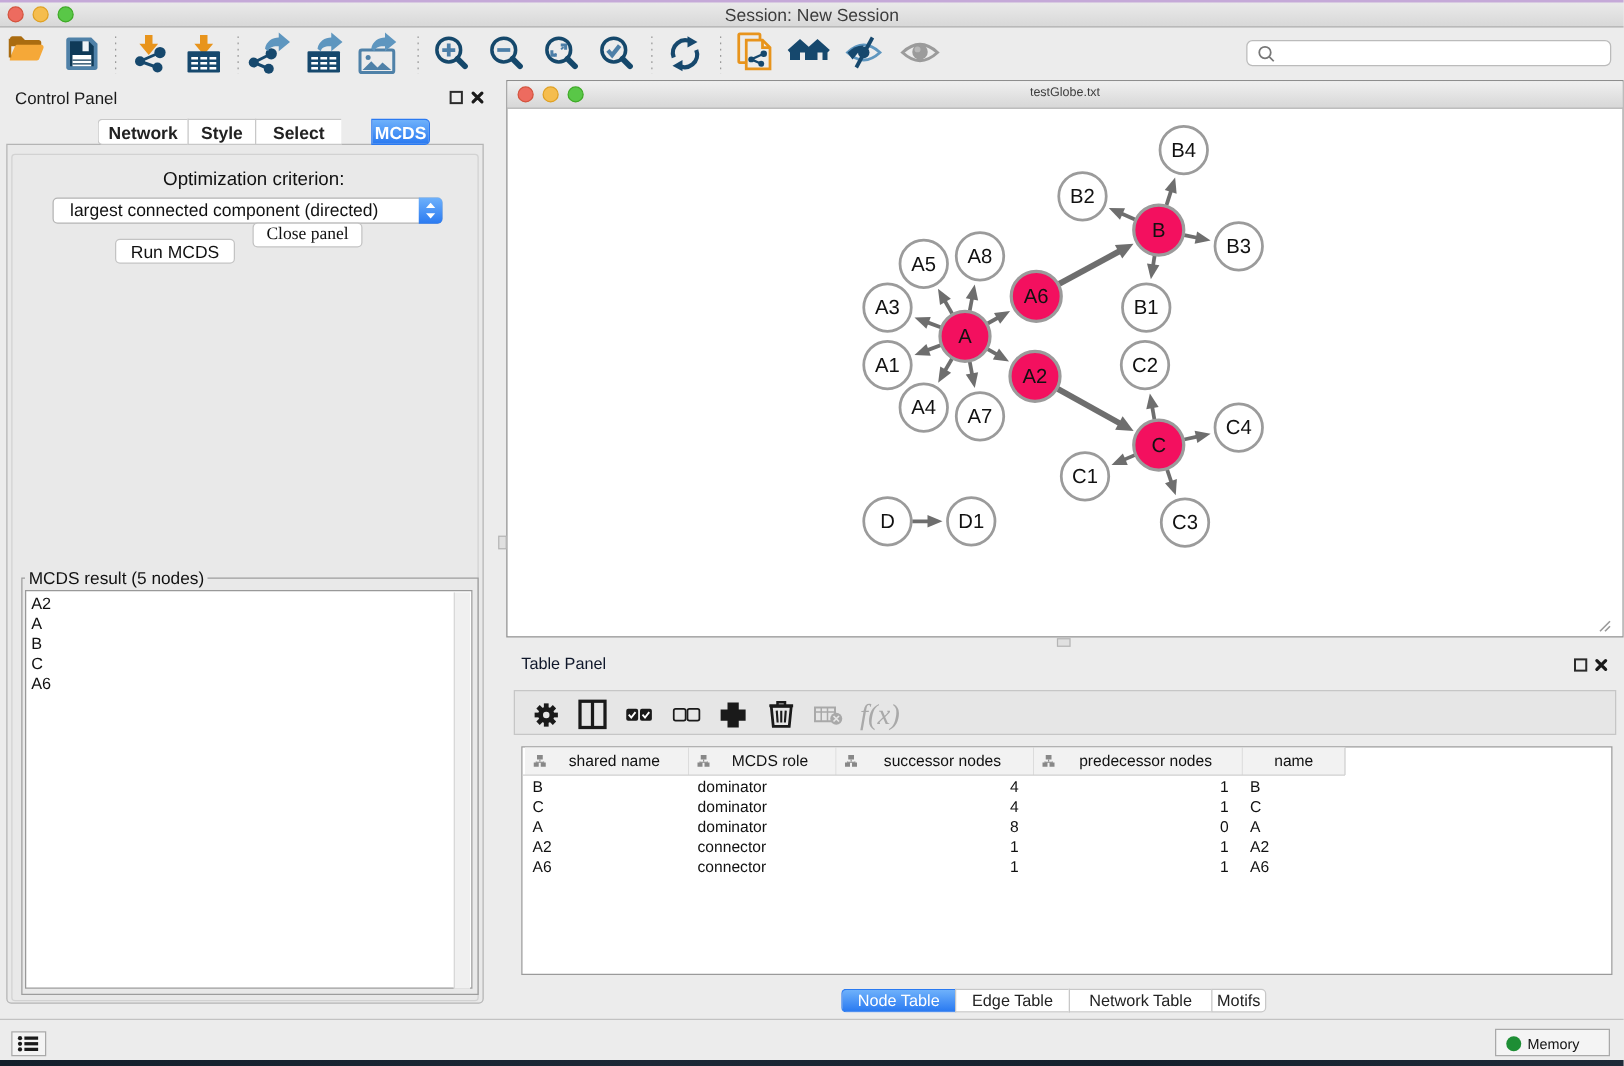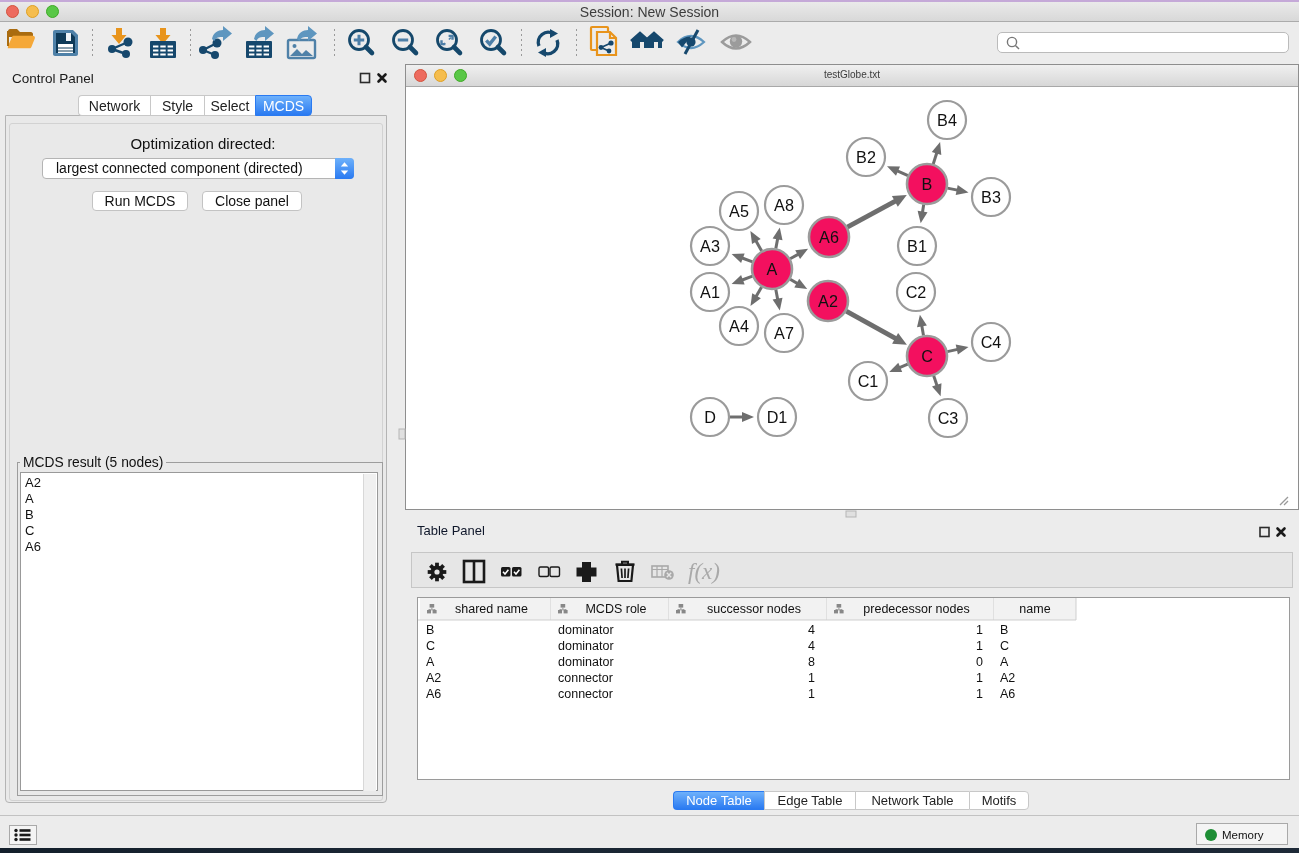--- a/index.html
+++ b/index.html
@@ -18,21 +18,21 @@
   background-image:linear-gradient(#9a9a9a 33%, rgba(0,0,0,0) 0%); background-size:1px 5px; }
 #searchbox { position:absolute; left:997px; top:9px; width:292px; height:21px; background:#fff;
   border:1px solid #bbb; border-radius:5px; }
 
 #cp-title { position:absolute; left:12px; top:71px; font-size:13.5px; color:#1a1a1a; }
 #cp-body { position:absolute; left:5px; top:115px; width:382px; height:688px; background:#e9e9e9;
   border:1px solid #b4b4b4; border-radius:0 0 4px 4px; }
 #cp-inner { position:absolute; left:9px; top:123px; width:374px; height:678px; border:1px solid #d2d2d2; border-radius:3px; }
 .tabrow { position:absolute; display:flex; }
 .tab { height:21px; line-height:20px; background:#fff; border:1px solid #c8c8c8;
-  border-right:none; font-size:14px; color:#222; text-align:center; }
+  border-right:none; font-size:14px; color:#222; text-align:center;font-weight:bold; }
 .tab:first-child { border-radius:4px 0 0 4px; }
 .tab:last-child { border-radius:0 4px 4px 0; border-right:1px solid #c8c8c8; }
 .tab.sel { background:linear-gradient(#6eb1fb,#2a7af1); color:#fff; border-color:#2a7af1; }
 #cp-tabs { left:78px; top:95px; }
 #opt-label { position:absolute; left:7px; top:135px; width:392px; text-align:center; font-size:15px; color:#111; }
 #dropdown { position:absolute; left:42px; top:158px; width:312px; height:21px; background:#fff;
   border:1px solid #b4b4b4; border-radius:4px; font-size:14px; color:#111; line-height:19px; padding-left:13px; }
 #dd-btn { position:absolute; right:-1px; top:-1px; width:19px; height:21px; border-radius:0 4px 4px 0;
   background:linear-gradient(#6eb1fb,#2a7af1); }
 .btn { position:absolute; height:20px; background:#fff; border:1px solid #c3c3c3; border-radius:4px;
@@ -162,32 +162,32 @@
     <rect x="360.5" y="9.5" width="9" height="9" fill="none" stroke="#2b2b2b" stroke-width="1.6"></rect>
     <g stroke="#1a1a1a" stroke-width="2.6" stroke-linecap="round">
         <path d="M378.5 10.5 l7 7 M385.5 10.5 l-7 7"></path>
       </g>
   </svg>
   <div id="cp-body"></div>
   <div id="cp-inner"></div>
   <div class="tabrow" id="cp-tabs">
     <div class="tab" style="width:72px;">Network</div>
       <div class="tab" style="width:54px;">Style</div>
-      <div class="tab" style="width:51px;">Select</div>
-      <div class="tab sel" style="width:57px;">MCDS</div>
-  </div>
-  <div id="opt-label">Optimization directed:</div>
+      <div class="tab" style="width:69px;">Select</div>
+      <div class="tab sel" style="width:47px;margin-left:24px;">MCDS</div>
+  </div>
+  <div id="opt-label">Optimization criterion:</div>
   <div id="dropdown">largest connected component (directed)
     <div id="dd-btn"><svg width="19" height="21" viewBox="0 0 19 21">
           <path d="M9.5 4.2 L13.2 8.4 L5.8 8.4 Z" fill="#fff"></path>
           <path d="M9.5 16.8 L13.2 12.6 L5.8 12.6 Z" fill="#fff"></path>
         </svg></div>
   </div>
   <div class="btn" style="left:92px; top:191px; width:96px;">Run MCDS</div>
-  <div class="btn" style="left:202px; top:191px; width:100px;">Close panel</div>
+  <div class="btn" style="left:202px; top:178px; width:88px;font-family:Liberation Serif, serif;">Close panel</div>
   <div id="mcds-group">
     <div id="mcds-label">MCDS result (5 nodes)</div>
     <div id="mcds-list">A2<br>A<br>B<br>C<br>A6
       <div id="mcds-scroll"></div>
     </div>
   </div>
 
   <div id="netframe">
     <div id="net-titlebar">
       <div class="tl" style="left:8px; top:4px; background:#ed6b5f; border:1px solid #d3533d;"></div>
@@ -385,21 +385,21 @@
 </svg>
   <div id="tp-toolbar"></div>
   <div id="tp-table">
     <div id="tp-header"></div>
     <div id="tp-rows"></div>
   </div>
   <div class="tabrow" id="bottom-tabs">
     <div class="tab2 sel" style="width:91px;">Node Table</div>
       <div class="tab2" style="width:91px;">Edge Table</div>
       <div class="tab2" style="width:114px;">Network Table</div>
-      <div class="tab2" style="width:60px;">Motifs</div>
+      <div class="tab2" style="width:44px;">Motifs</div>
   </div>
 
   <div id="statusbar">
     <div id="list-btn"><svg width="26" height="18">
           <g fill="#1a1a1a">
             <circle cx="6" cy="4.5" r="1.7"></circle>
             <circle cx="6" cy="9" r="1.7"></circle>
             <circle cx="6" cy="13.5" r="1.7"></circle>
             <rect x="9.5" y="3.2" width="11" height="2.6"></rect>
             <rect x="9.5" y="7.7" width="11" height="2.6"></rect>

